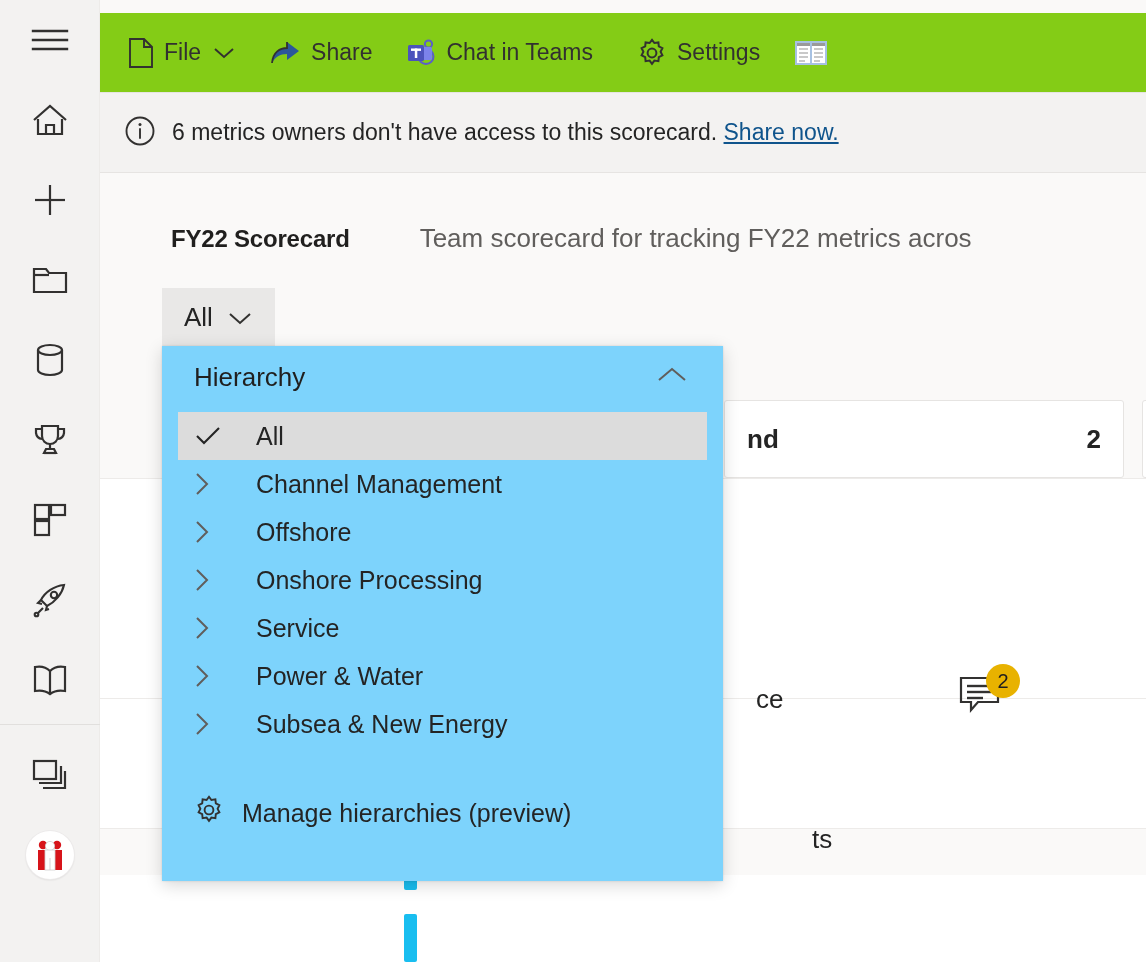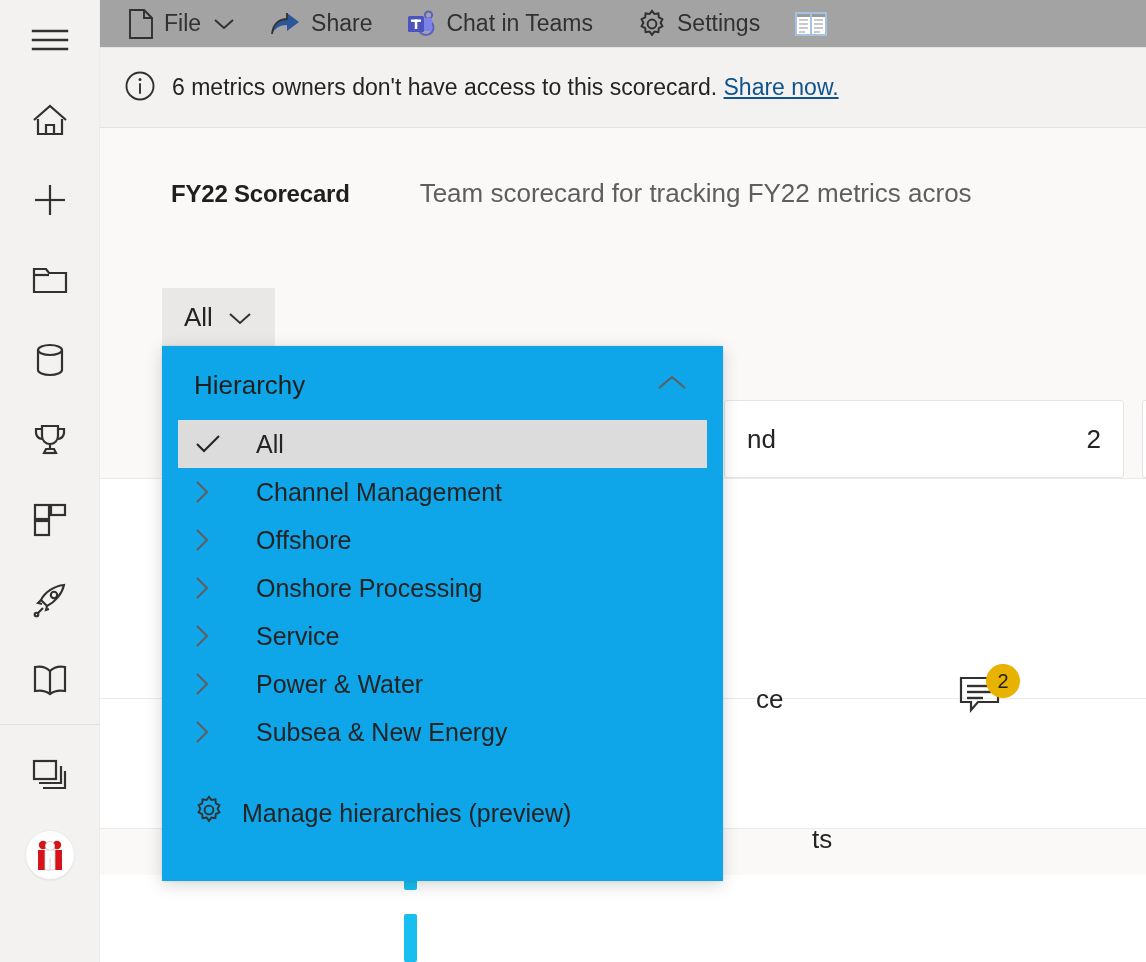--- a/index.html
+++ b/index.html
@@ -41,27 +41,28 @@
   
   .main {
     position: absolute; left: 100px; top: 0;
     width: 1046px; height: 962px;
     background: #faf9f8;
   }
 
   
   .toolbar {
     position: relative;
-    height: 48px; width: 1046px;
-    background: #a3a3a3;
+    height: 80px; width: 1046px;
+    background: #84cc16;
     border-bottom: 1px solid #e6e4e2;
     display: flex; align-items: center;
     padding-left: 16px;
     gap: 0px;
     overflow: hidden;
+    margin-top: 13px;
   }
   .tb-btn {
     display: flex; align-items: center; gap: 10px;
     height: 48px; padding: 0 12px;
     font-size: 23px; color: #323130; white-space: nowrap; cursor: pointer;
     background: transparent; border: none;
     font-family: inherit;
   }
   .tb-icon { display: flex; align-items: center; justify-content: center; }
   .tb-gap { width: 10px; }
@@ -115,21 +116,21 @@
   .band-row2    { top: 480px;  height: 130px; background: #ffffff; border-bottom: 1px solid #edebe9; }
   .band-low     { top: 610px;  height: 46px;  background: #faf9f8; }
   .band-last    { top: 656px;  height: 110px; background: #ffffff; }
 
   
   .cards { position: absolute; left: 0; top: 181px; display: flex; gap: 18px; }
   .card {
     height: 78px; background: #ffffff;
     border: 1px solid #e6e4e2; border-radius: 3px;
     display: flex; align-items: center; padding: 0 22px;
-    font-size: 26px; color: #242424; white-space: nowrap;
+    font-size: 26px; color: #242424; white-space: nowrap; font-weight: bold;
   }
   .card-a { width: 400px; margin-left: 624px; justify-content: space-between; }
   .card-b { width: 280px; gap: 14px; }
 
   
   .comment-chip { position: absolute; left: 858px; top: 455px; width: 58px; height: 54px; }
   .badge {
     position: absolute; right: -4px; top: -10px;
     min-width: 34px; height: 34px; border-radius: 17px;
     background: #e8b200; color: #201f1e;
@@ -144,24 +145,24 @@
 
   
   .accent { position: absolute; background: #19bef0; border-radius: 2px; }
   .accent-1 { left: 304px; top: 868px; width: 13px; height: 22px; }
   .accent-2 { left: 304px; top: 914px; width: 13px; height: 48px; }
 
   
   .flyout {
     position: absolute; left: 162px; top: 346px;
     width: 561px; height: 535px;
-    background: #0ea5e9;
+    background: #7dd3fc;
     box-shadow: 0 4px 16px rgba(0,0,0,.16), 0 0 2px rgba(0,0,0,.12);
     z-index: 40;
-    padding-top: 8px;
+    padding-top: 0;
   }
   .fly-head {
     display: flex; align-items: center; justify-content: space-between;
     height: 62px; padding: 0 34px 0 32px;
   }
   .fly-head-label { font-size: 26px; color: #201f1e; }
   .fly-list { margin-top: 4px; }
   .fly-item {
     display: flex; align-items: center;
     height: 48px; margin: 0 16px;

